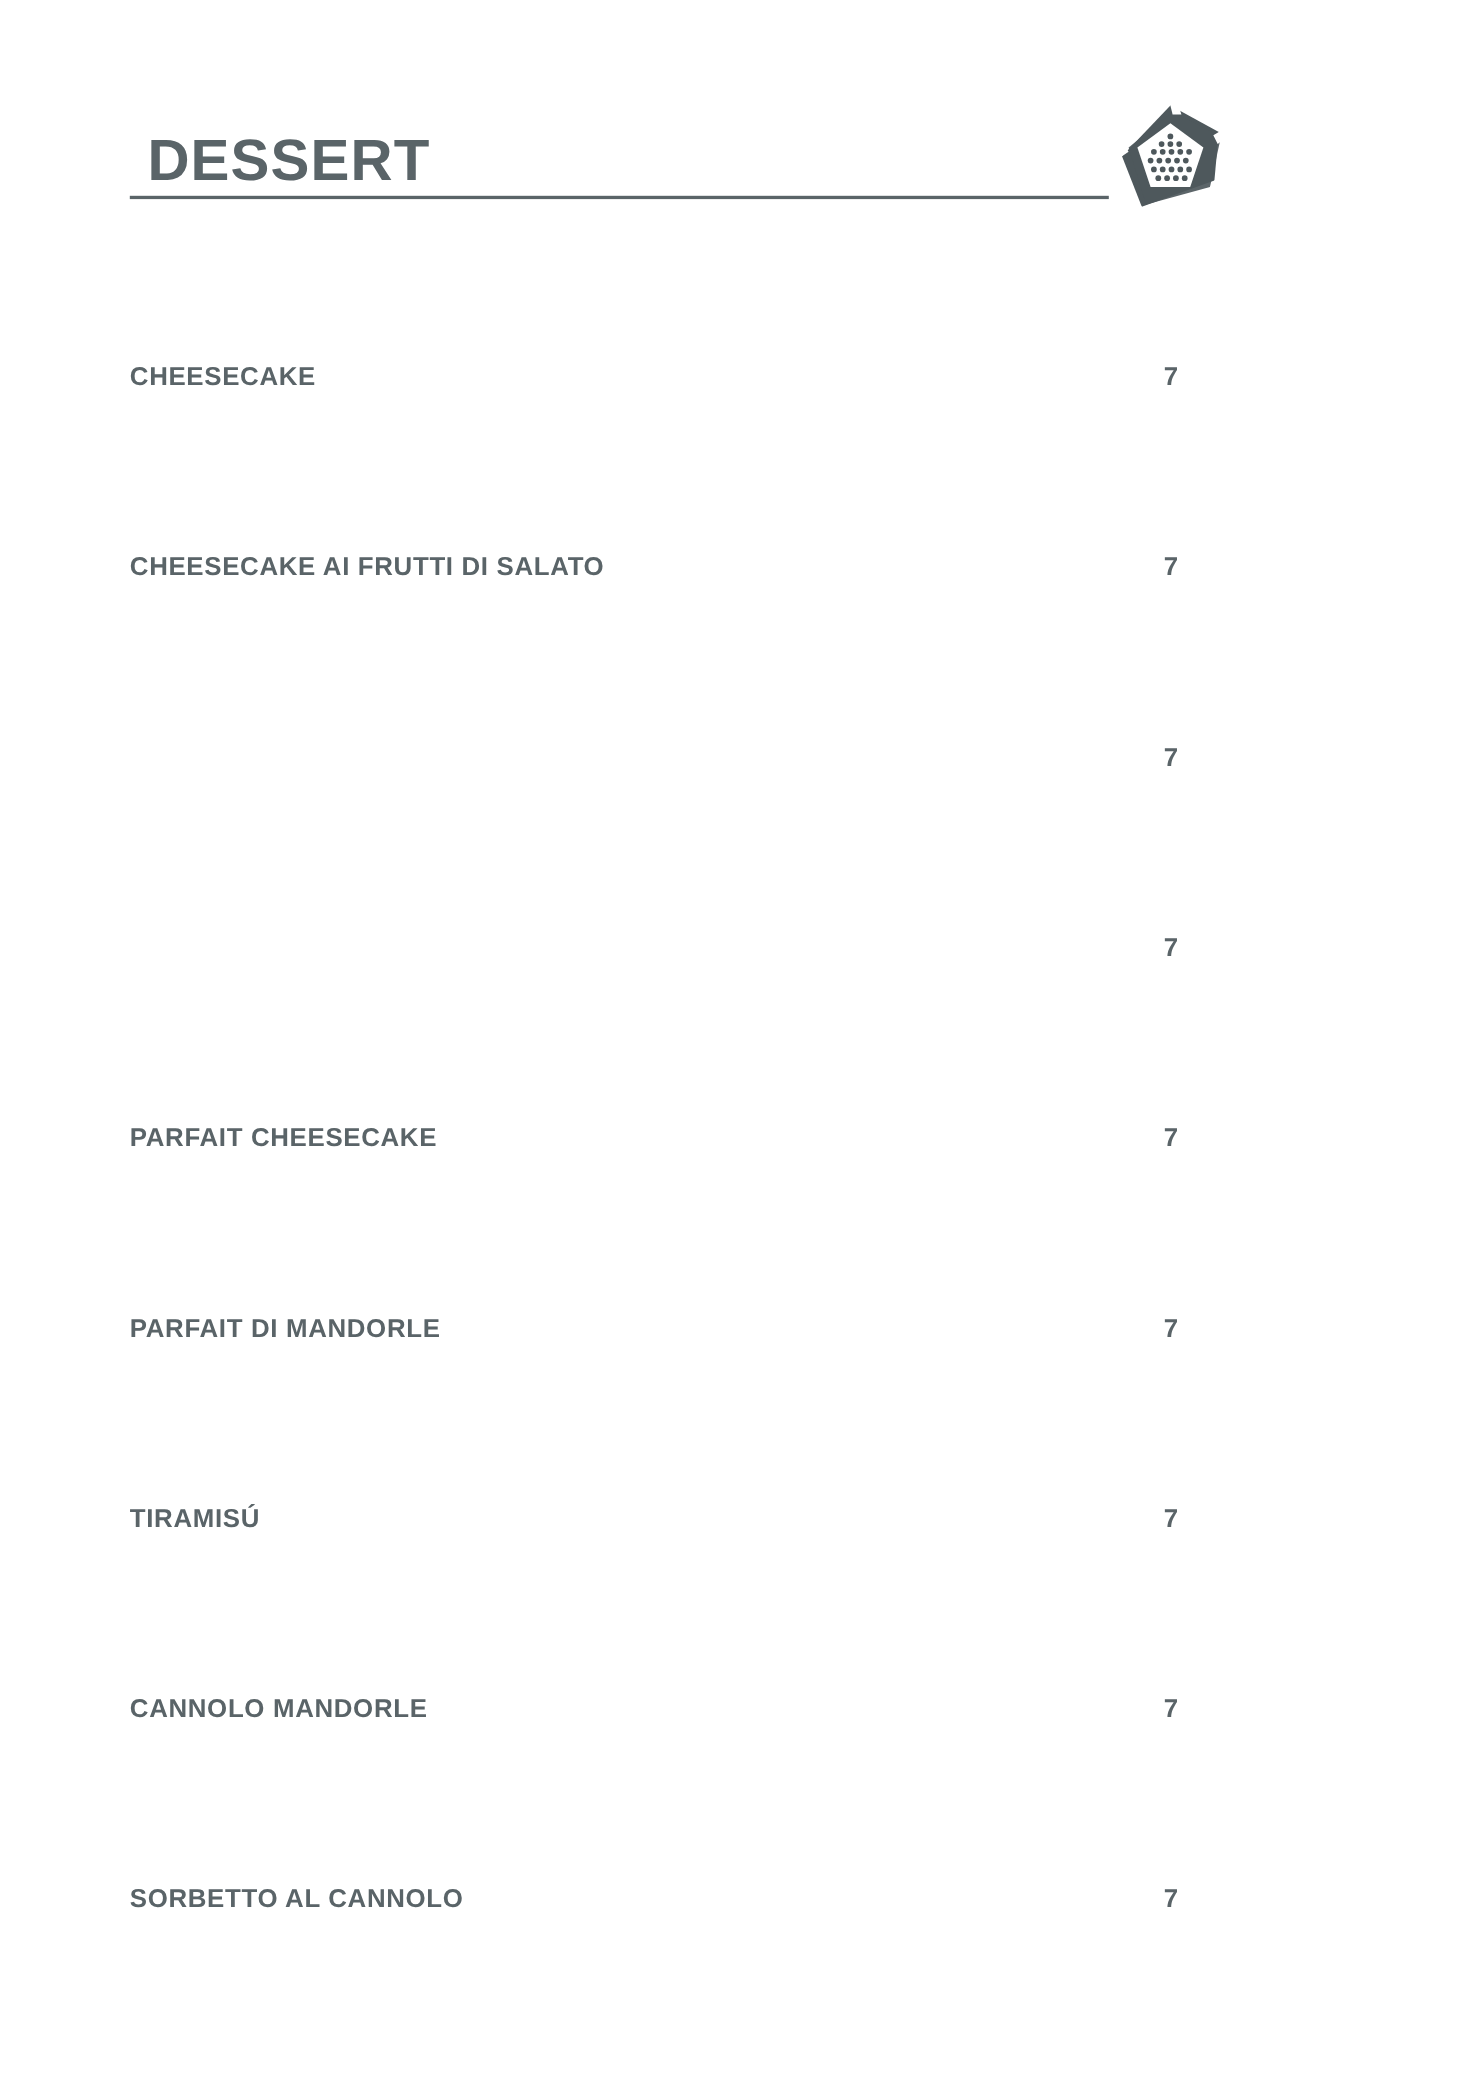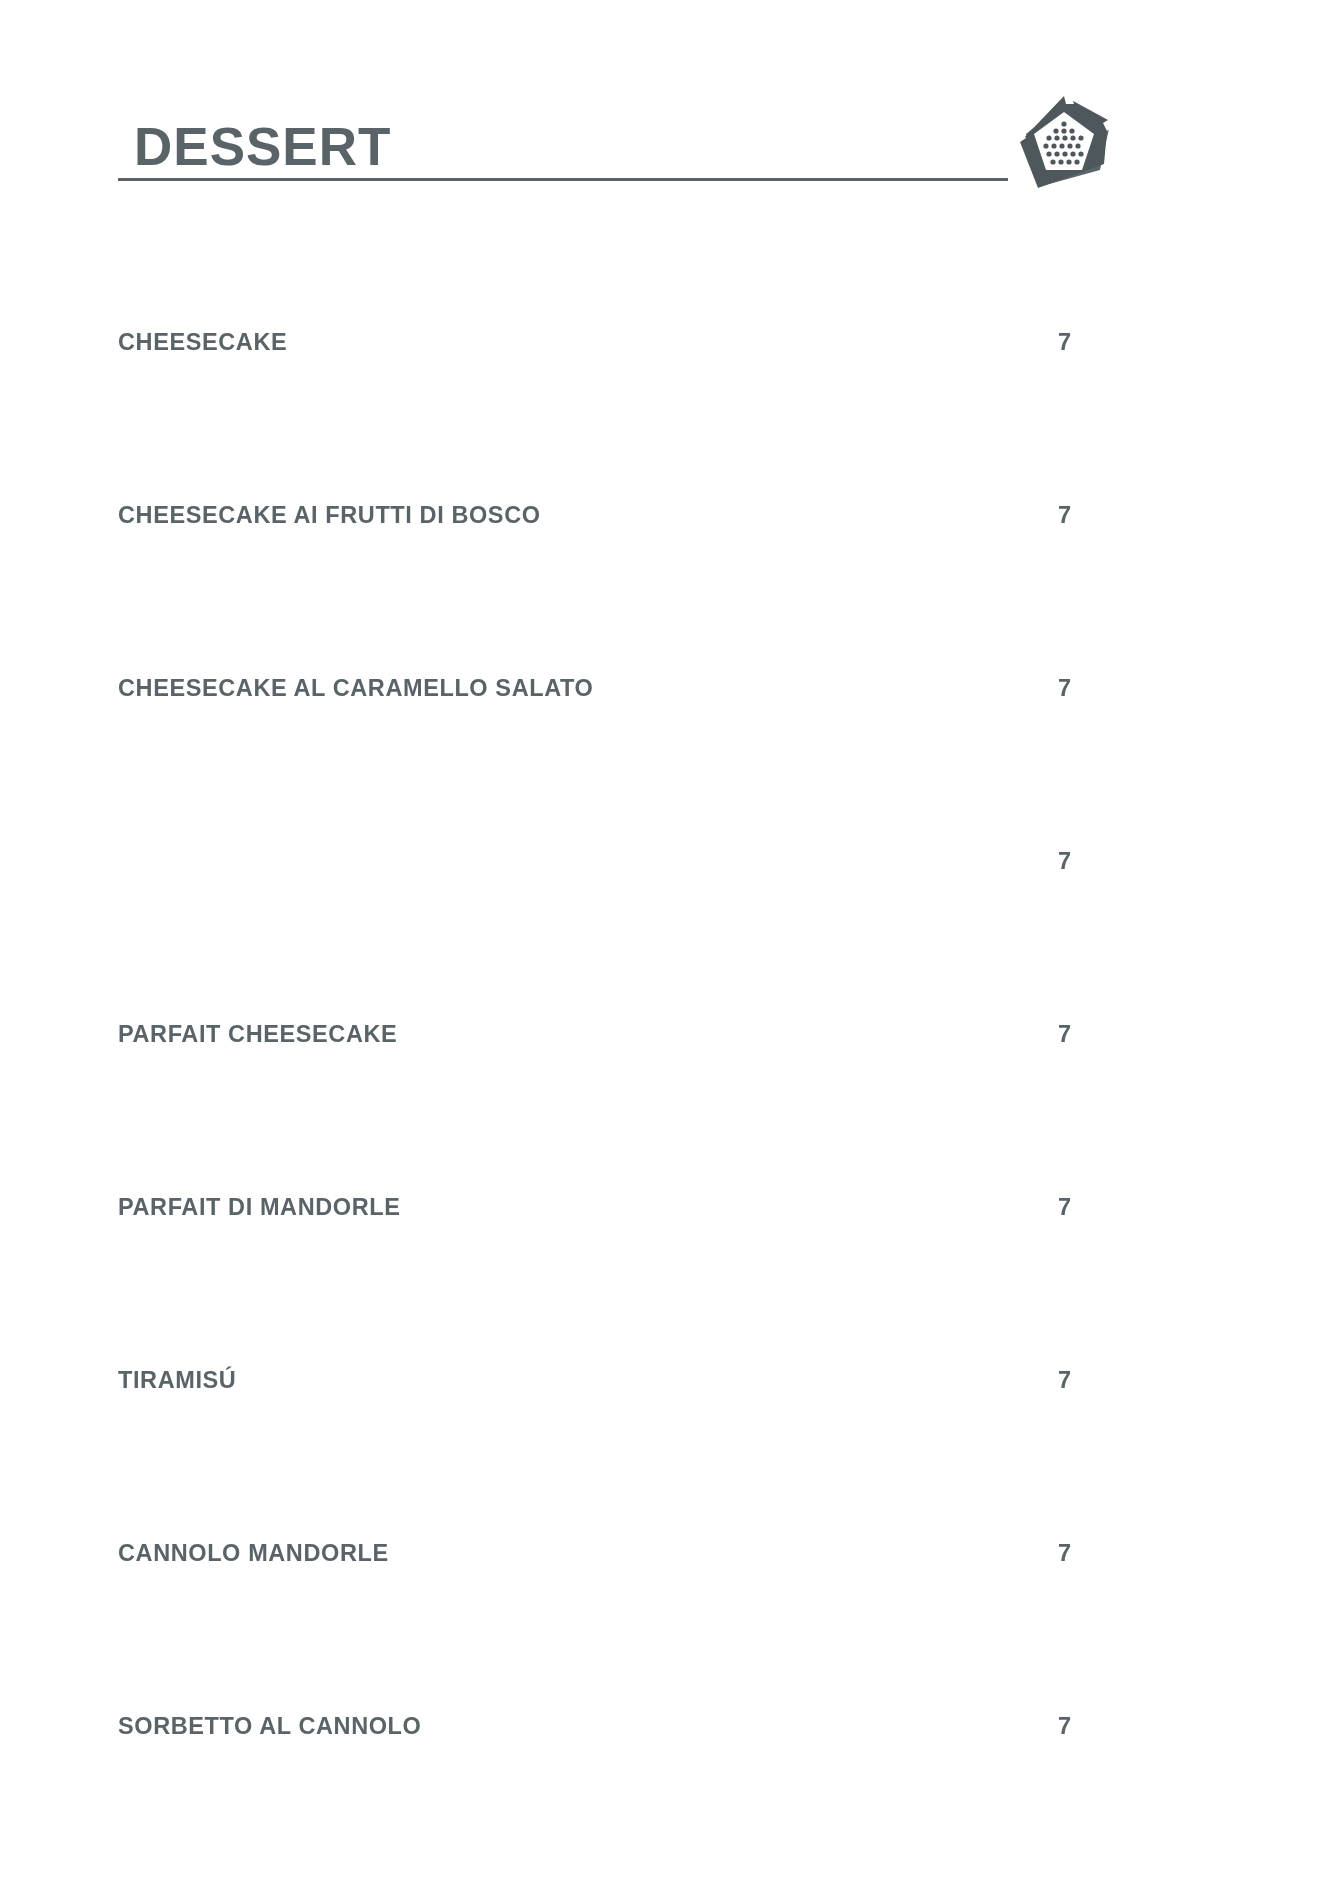--- a/index.html
+++ b/index.html
@@ -142,26 +142,25 @@
   </div>
 
   <div class="menu-list">
 
     <div class="menu-row">
       <div class="item-name">CHEESECAKE</div>
       <div class="item-price">7</div>
     </div>
 
     <div class="menu-row">
-      <div class="item-name">CHEESECAKE AI FRUTTI DI BOSCO</div>
+      <div class="item-name">CHEESECAKE AI FRUTTI DI SALATO</div>
       <div class="item-price">7</div>
     </div>
 
     <div class="menu-row">
-      <div class="item-name">CHEESECAKE AL CARAMELLO SALATO</div>
       <div class="item-price">7</div>
     </div>
 
     <div class="menu-row">
       <div class="item-price">7</div>
     </div>
 
     <div class="menu-row">
       <div class="item-name">PARFAIT CHEESECAKE</div>
       <div class="item-price">7</div>

